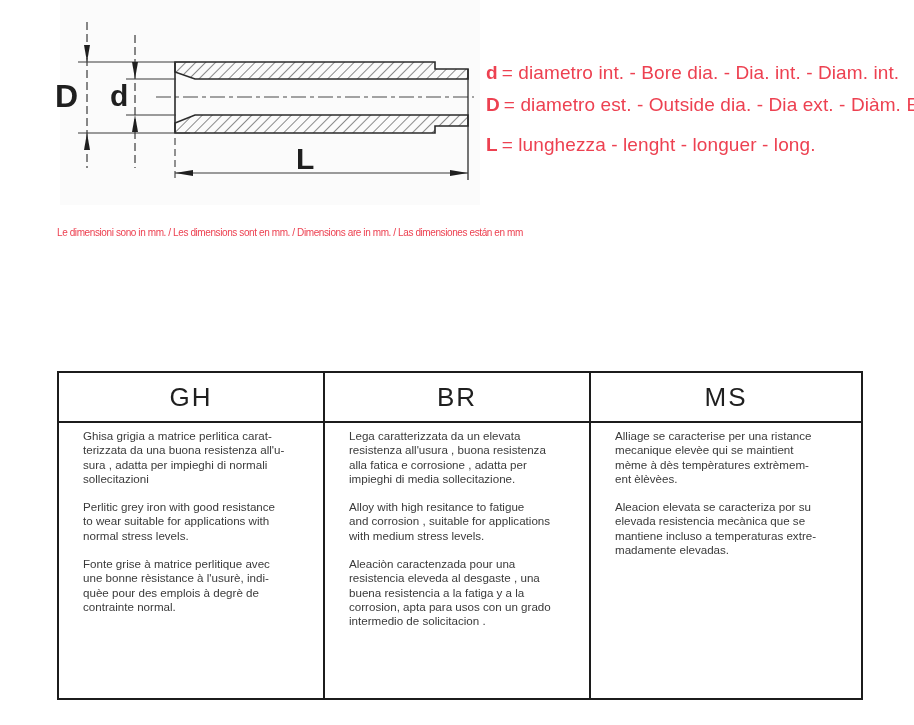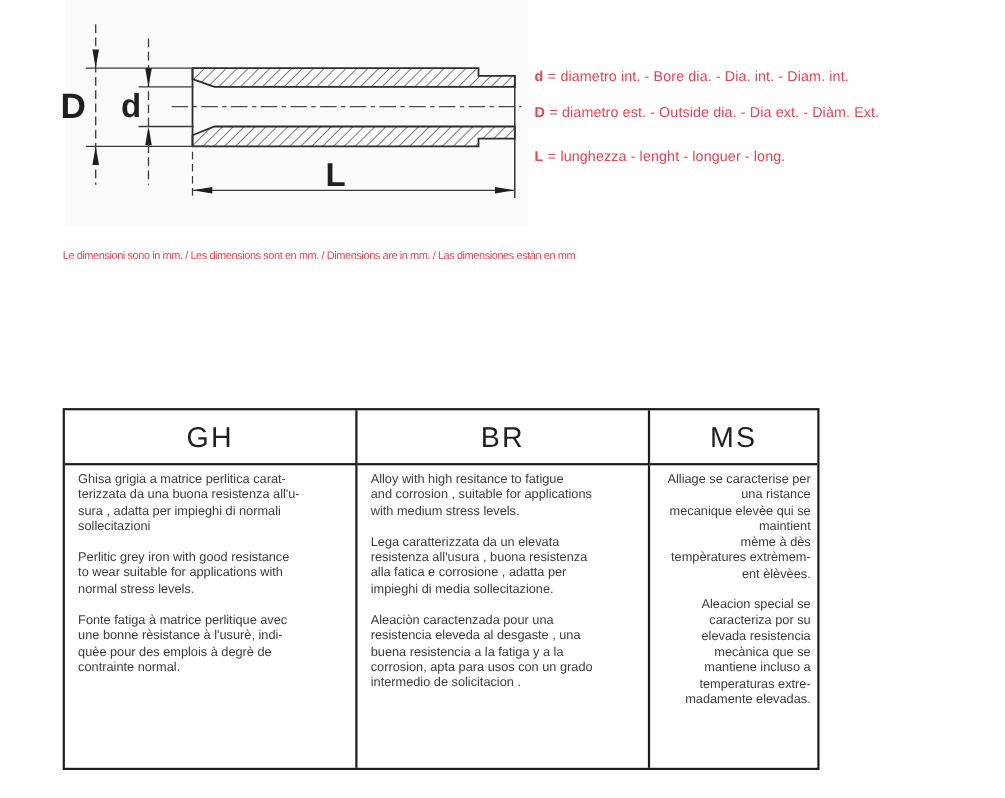--- a/index.html
+++ b/index.html
@@ -16,51 +16,51 @@
     position:absolute; left:60px; top:0px; width:420px; height:205px;
     background:#fbfbfb;
   }
   .drawing-svg { position:absolute; left:50px; top:8px; width:425px; height:195px; }
   .drawing-svg text { font-family:"Liberation Sans", sans-serif; font-weight:bold; fill:#1f1f1f; }
 
   
   .legend { position:absolute; left:486px; top:0; width:420px; }
   .legend-item {
     position:absolute; left:0; white-space:nowrap;
-    font-size:13px; letter-spacing:.1px; color:var(--red);
+    font-size:19px; letter-spacing:.1px; color:var(--red);
   }
   .legend-item b { font-weight:bold; }
   .legend-item .legend-text { margin-left:4px; }
   .legend-item:nth-of-type(1){ top:62px; }
   .legend-item:nth-of-type(2){ top:94px; }
   .legend-item:nth-of-type(3){ top:134px; }
 
   
   .dim-note {
     position:absolute; left:57px; top:227px; width:820px;
     font-size:10px; letter-spacing:-0.4px; color:var(--red);
     white-space:nowrap;
   }
 
   
   .mat-table {
-    position:absolute; left:57px; top:371px; width:688px; height:329px;
+    position:absolute; left:57px; top:371px; width:806px; height:329px;
     border:2px solid #1c1c1c; display:grid;
     grid-template-columns:266px 266px 1fr;
     grid-template-rows:50px 1fr;
     background:#fff;
   }
   .th {
     display:flex; align-items:center; justify-content:center;
     font-size:26px; letter-spacing:2px; color:#1f1f1f;
     border-bottom:2px solid #1c1c1c;
   }
   .th, .td { border-right:2px solid #1c1c1c; }
-  .th:nth-child(3), .td:last-child { border-right:none;text-align:right; }
-  .td { padding:6px 6px 4px 12px; overflow:hidden; }
+  .th:nth-child(3), .td:last-child { border-right:none; }
+  .td { padding:6px 6px 4px 24px; overflow:hidden; }
   .td p {
     font-size:11.6px; line-height:14.3px; color:#3a3a3a;
     white-space:pre-line; margin:0 0 14px 0;
     letter-spacing:0px;
   }
 </style>
 </head>
 <body>
 
 <div class="page">
@@ -124,44 +124,44 @@
     <div class="th">MS</div>
 
     <div class="td">
       <p>Ghisa grigia a matrice perlitica carat-
 terizzata da una buona resistenza all'u-
 sura , adatta per impieghi di normali
 sollecitazioni</p>
       <p>Perlitic grey iron with good resistance
 to wear suitable for applications with
 normal stress levels.</p>
-      <p>Fonte fatiga à matrice perlitique avec
+      <p>Fonte grise à matrice perlitique avec
 une bonne rèsistance à l'usurè, indi-
 quèe pour des emplois à degrè de
 contrainte normal.</p>
     </div>
     <div class="td">
-      <p>Alloy with high resitance to fatigue
-and corrosion , suitable for applications
-with medium stress levels.</p>
       <p>Lega caratterizzata da un elevata
 resistenza all'usura , buona resistenza
 alla fatica e corrosione , adatta per
 impieghi di media sollecitazione.</p>
+      <p>Alloy with high resitance to fatigue
+and corrosion , suitable for applications
+with medium stress levels.</p>
       <p>Aleaciòn caractenzada pour una
 resistencia eleveda al desgaste , una
 buena resistencia a la fatiga y a la
 corrosion, apta para usos con un grado
 intermedio de solicitacion .</p>
     </div>
     <div class="td">
       <p>Alliage se caracterise per una ristance
 mecanique elevèe qui se maintient
 mème à dès tempèratures extrèmem-
 ent èlèvèes.</p>
-      <p>Aleacion special se caracteriza por su
+      <p>Aleacion elevata se caracteriza por su
 elevada resistencia mecànica que se
 mantiene incluso a temperaturas extre-
 madamente elevadas.</p>
     </div>
   </div>
 
 </div>
 
 </body></html>

